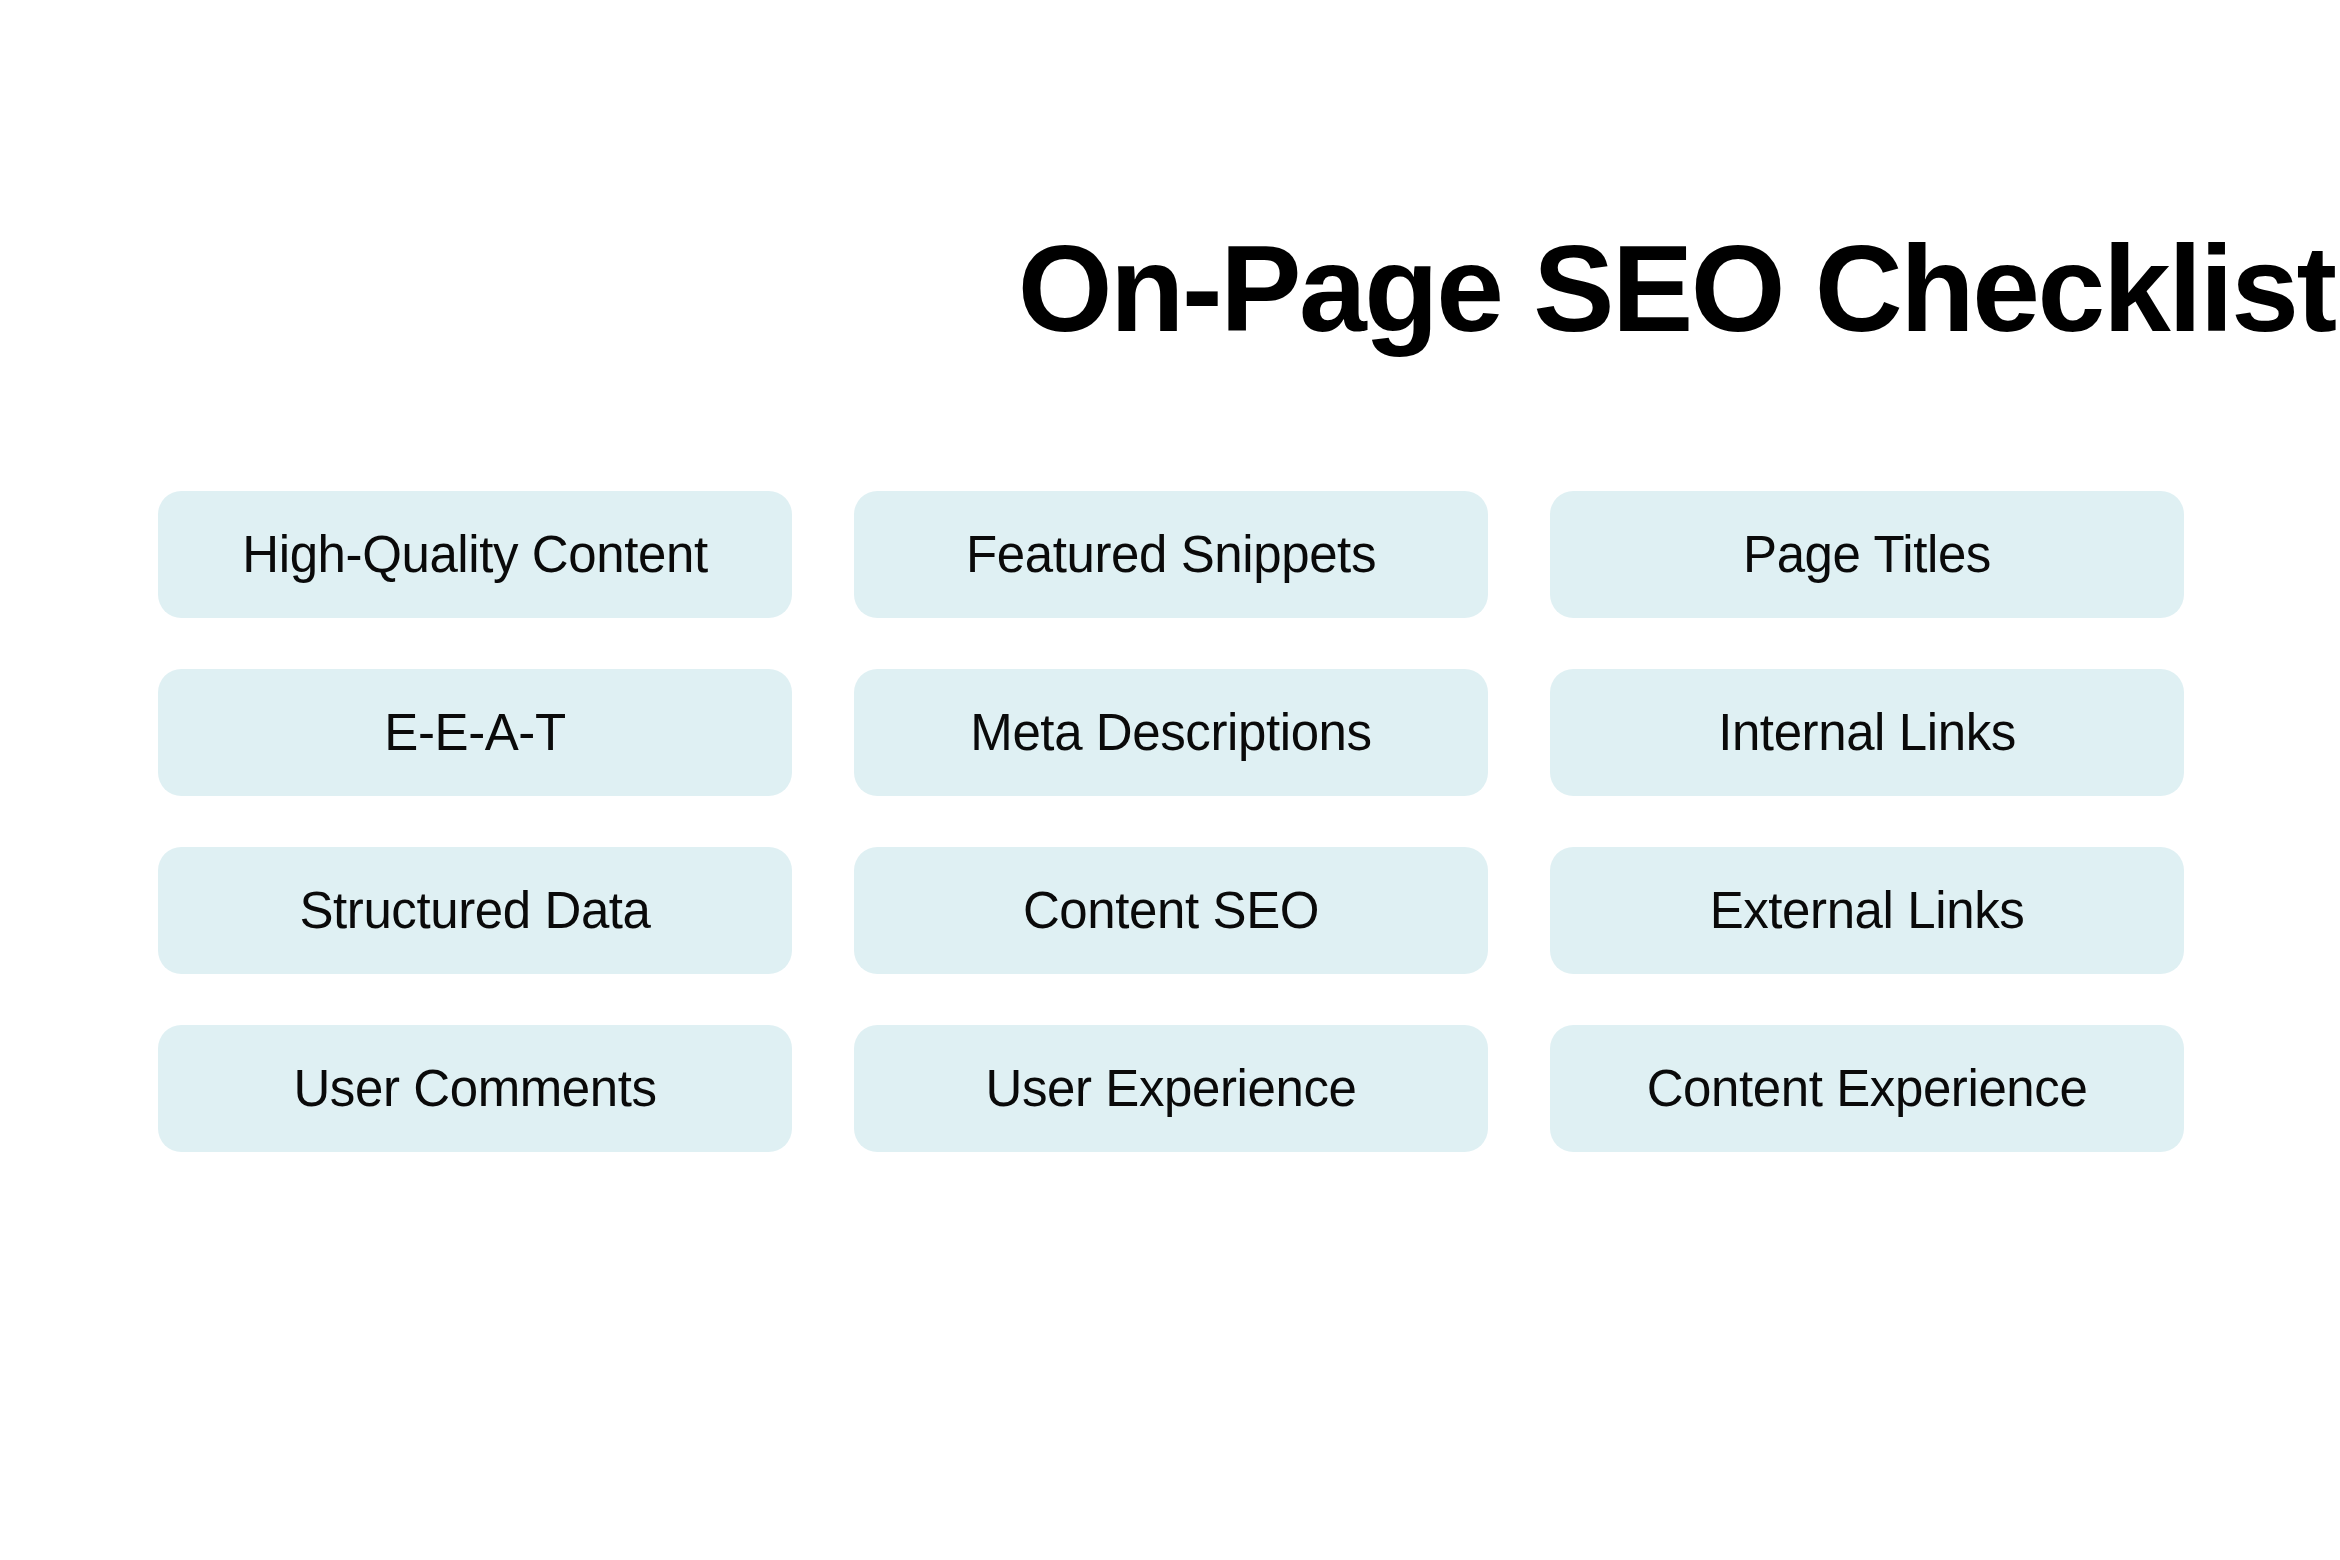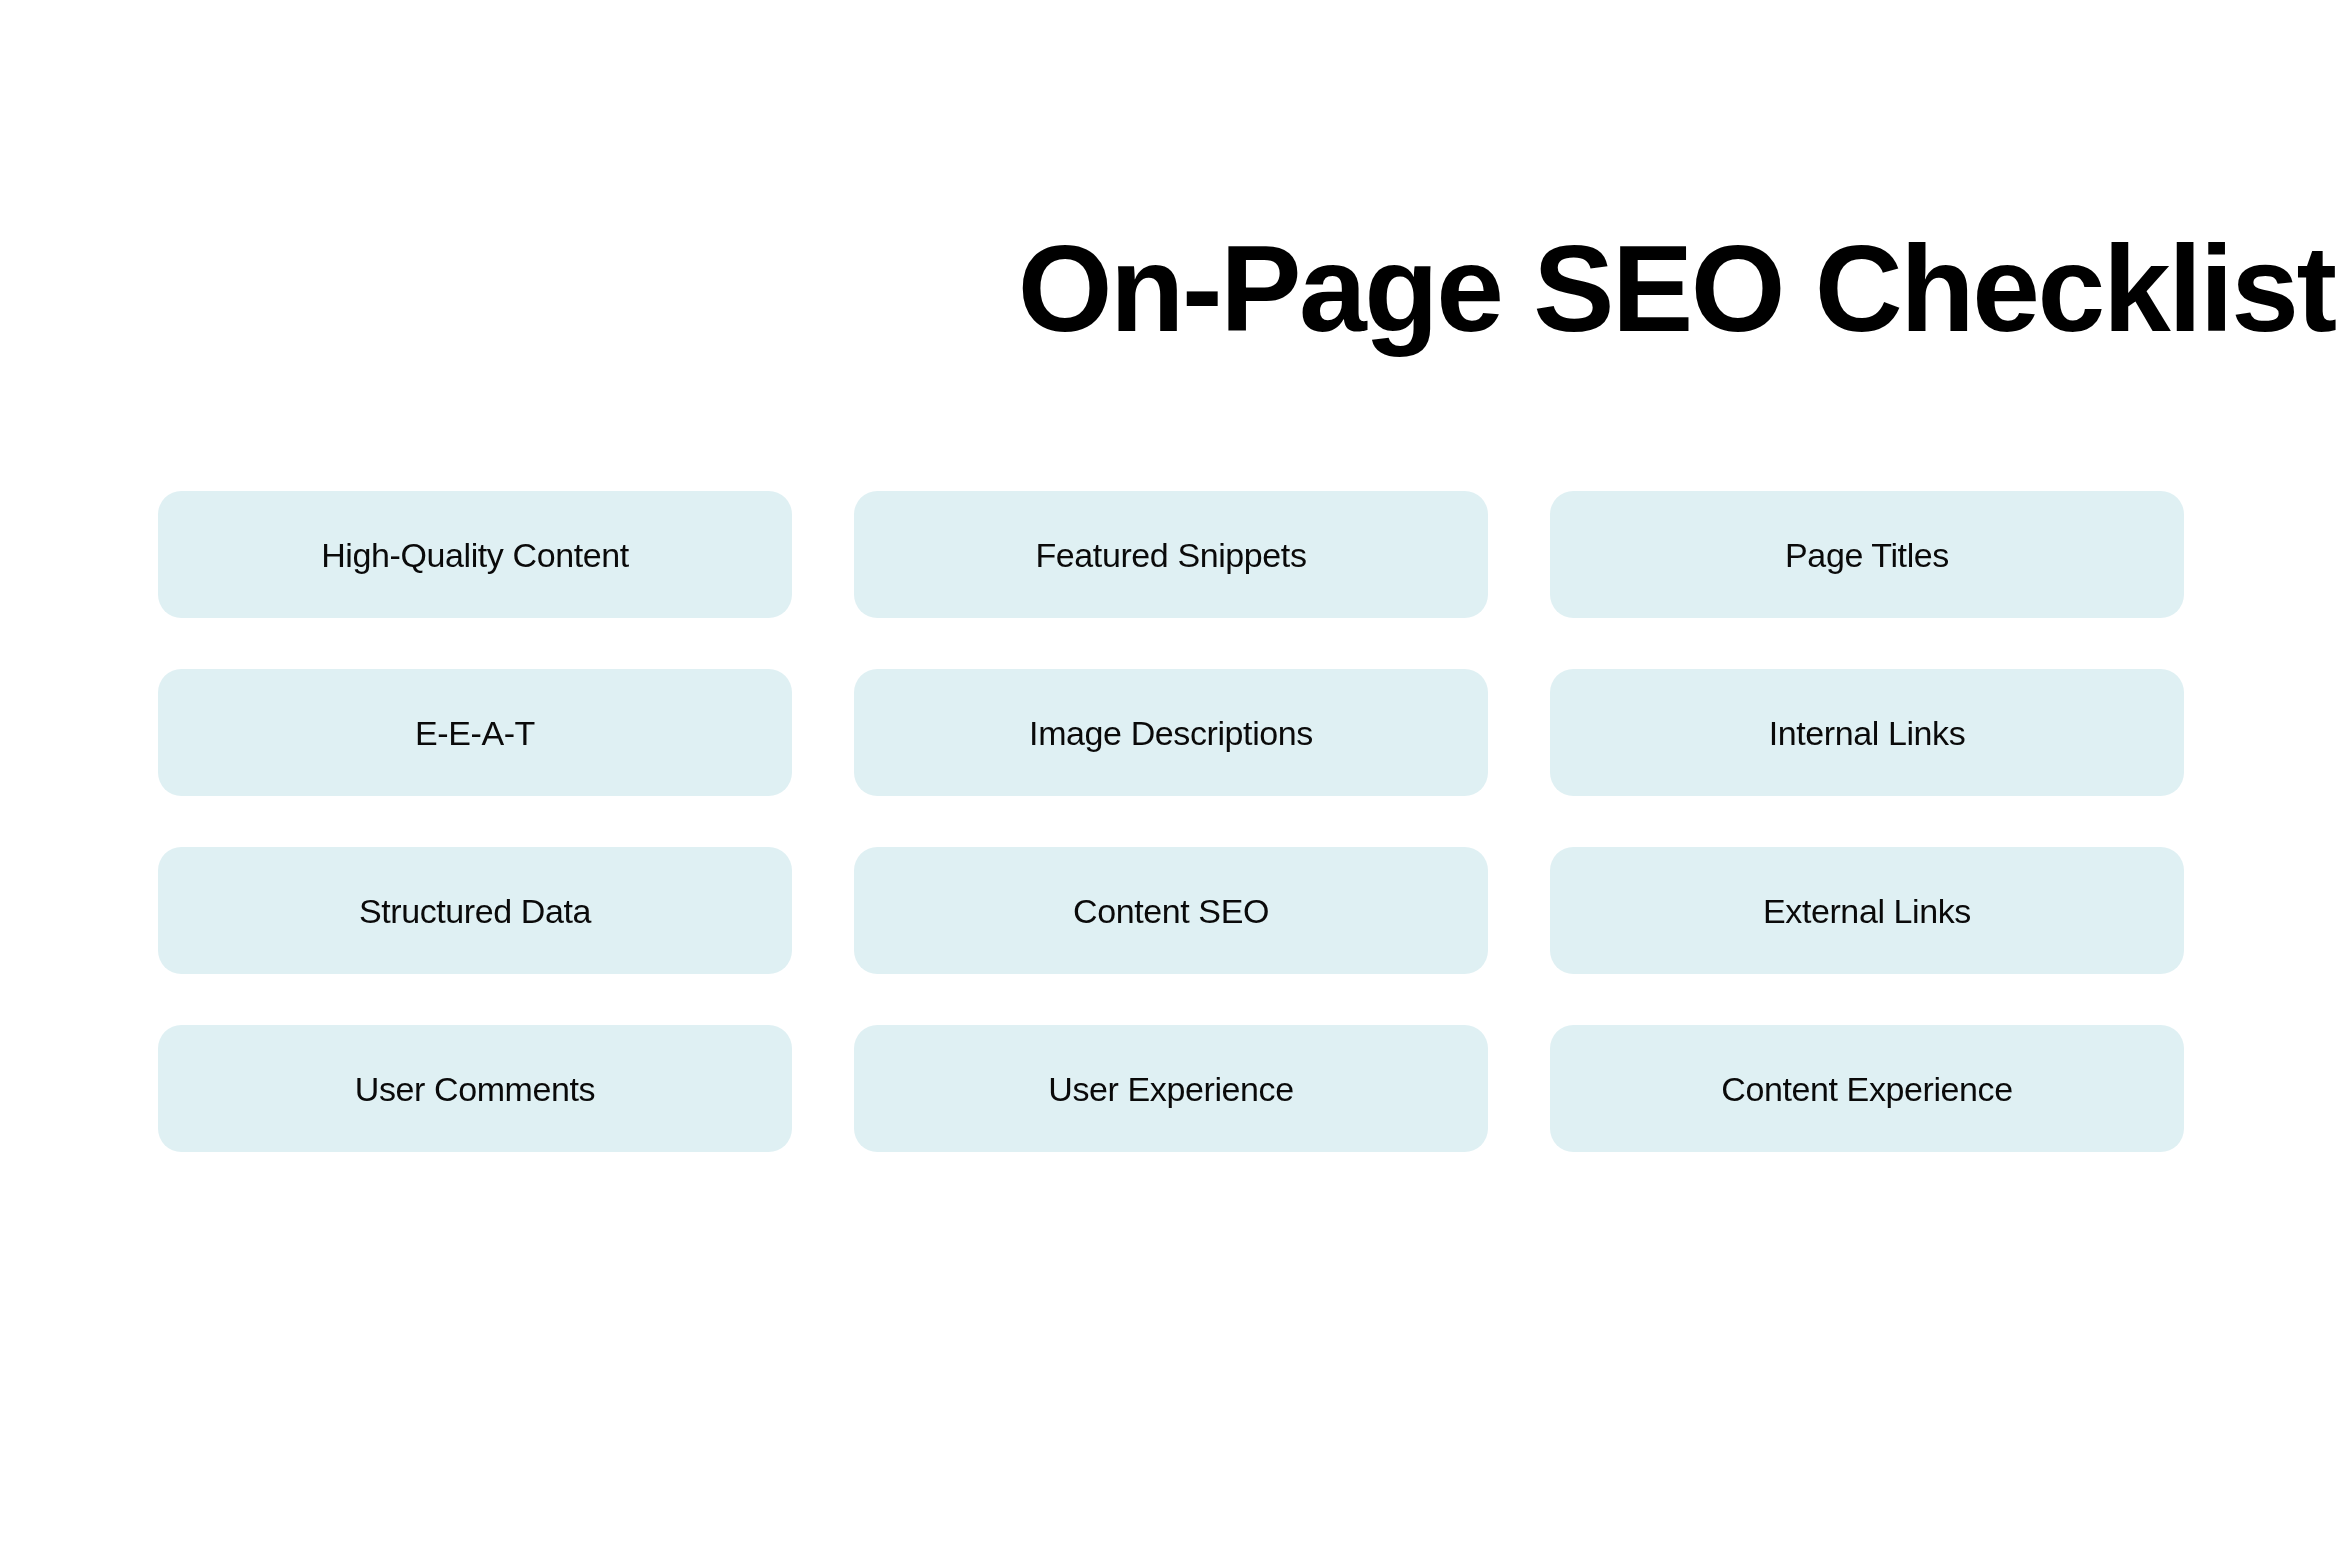--- a/index.html
+++ b/index.html
@@ -63,21 +63,21 @@
     border-radius: 23.4px;
     display: flex;
     align-items: center;
     justify-content: center;
     box-sizing: border-box;
     padding: 0 17.6px;
   }
 
   .checklist-label {
     font-family: "Liberation Sans", "DejaVu Sans", sans-serif;
-    font-size: 34px;
+    font-size: 51px;
     font-weight: 400;
     line-height: 1;
     color: #0a0a0a;
     letter-spacing: -0.4px;
     white-space: nowrap;
     text-align: center;
   }
 </style>
 </head>
 <body>
@@ -98,21 +98,21 @@
     </div>
 
     <div class="checklist-item">
       <span class="checklist-label">Page Titles</span>
     </div>
     <div class="checklist-item">
       <span class="checklist-label">E-E-A-T</span>
     </div>
 
     <div class="checklist-item">
-      <span class="checklist-label">Image Descriptions</span>
+      <span class="checklist-label">Meta Descriptions</span>
     </div>
     <div class="checklist-item">
       <span class="checklist-label">Internal Links</span>
     </div>
     <div class="checklist-item">
       <span class="checklist-label">Structured Data</span>
     </div>
 
     <div class="checklist-item">
       <span class="checklist-label">Content SEO</span>

